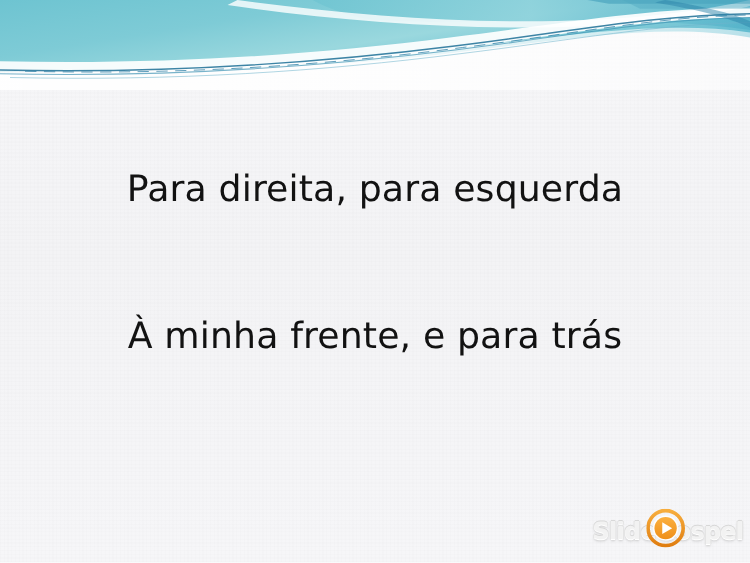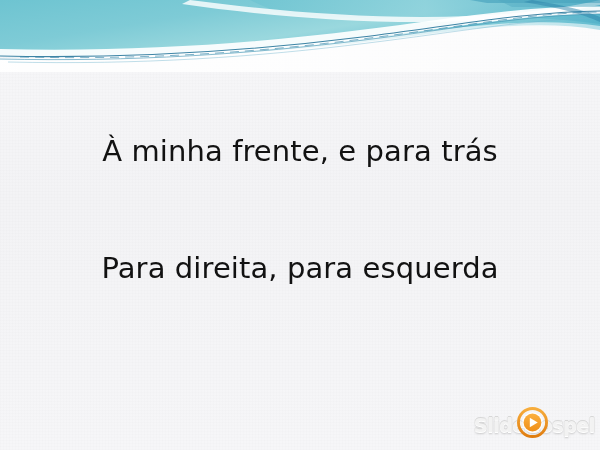--- a/index.html
+++ b/index.html
@@ -152,22 +152,22 @@
 
       <path d="M20,57 C150,60 262,52 370,38 C460,27 528,13 600,12" fill="none" stroke="#2d7fa5" stroke-width="0.8" stroke-dasharray="9 6" opacity="0.75"></path>
 
       <path d="M470,0 L600,0 L600,3 L487,3 Z" fill="#3c9ab8" opacity="0.55"></path>
       <path d="M498,0 L600,0 L600,7 L512,7 Z" fill="#4fa8c2" opacity="0.45"></path>
       <path d="M524,2 C560,8 582,14 600,22 L600,17 C584,10 562,5 532,0 Z" fill="#2c84aa" opacity="0.5"></path>
     </svg>
   </div>
 
   <div id="lyrics">
+    <span class="lyric-line">Para direita, para esquerda</span>
     <span class="lyric-line">À minha frente, e para trás</span>
-    <span class="lyric-line">Para direita, para esquerda</span>
     <span class="lyric-line blank"></span>
     
     
     
     
   </div>
 
   <div id="watermark">
     <div id="watermark-text">SlideGospel</div>
     <svg id="watermark-play" viewBox="0 0 32 32" xmlns="http://www.w3.org/2000/svg">

